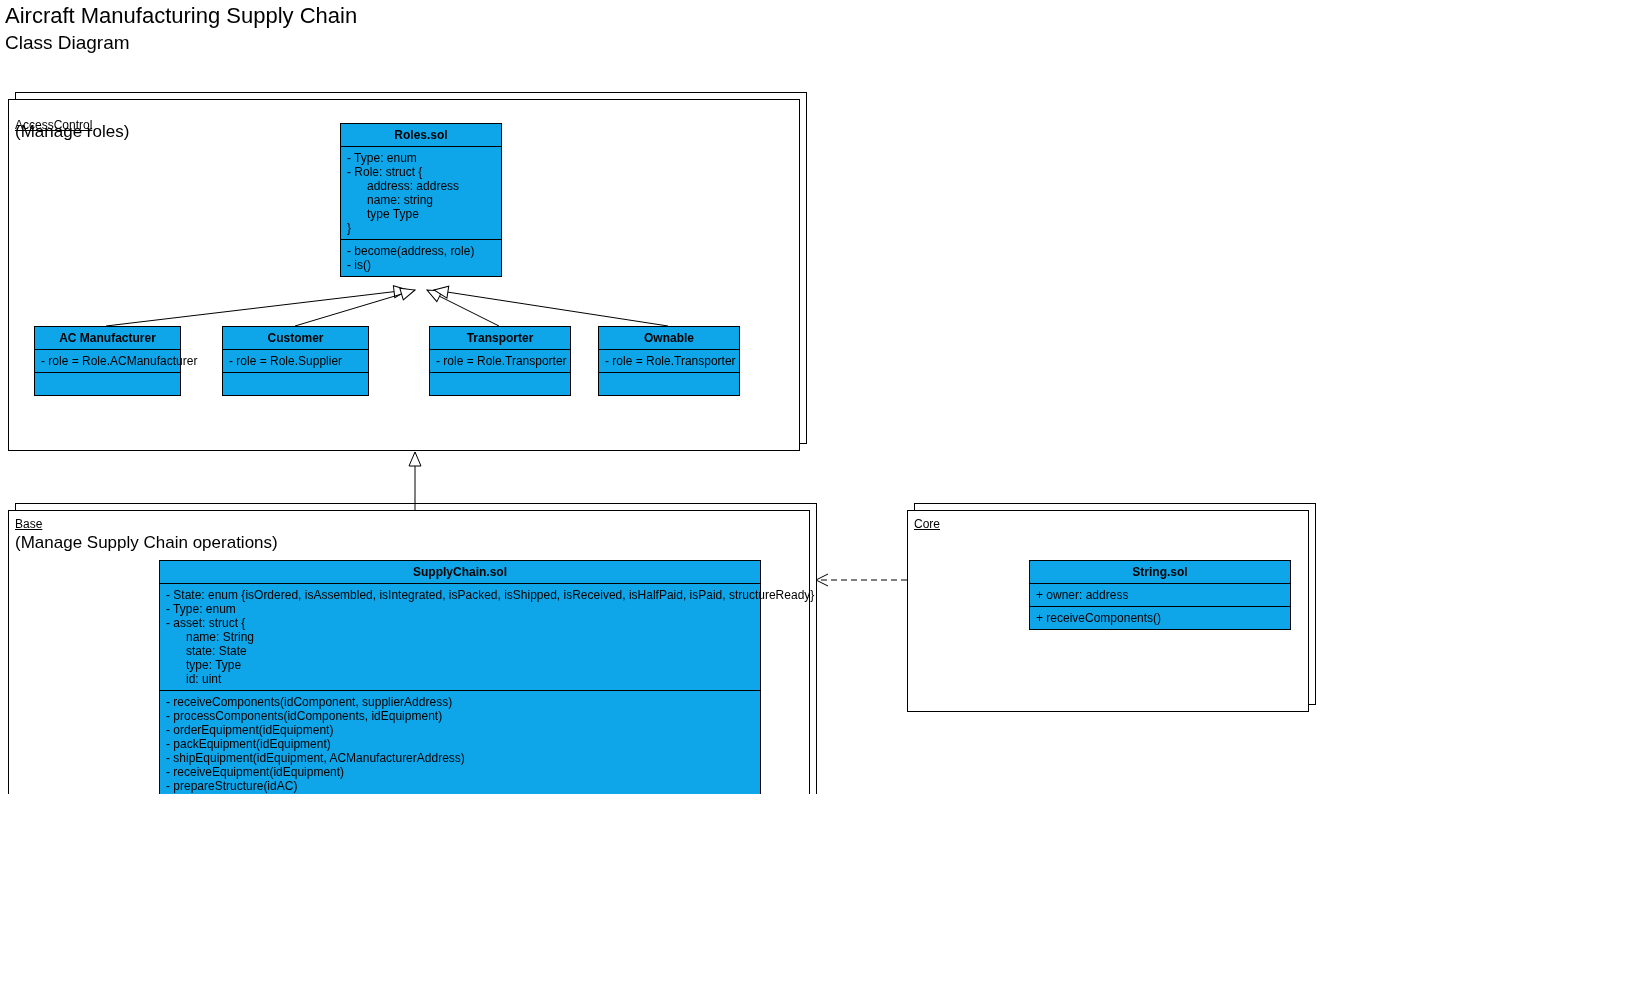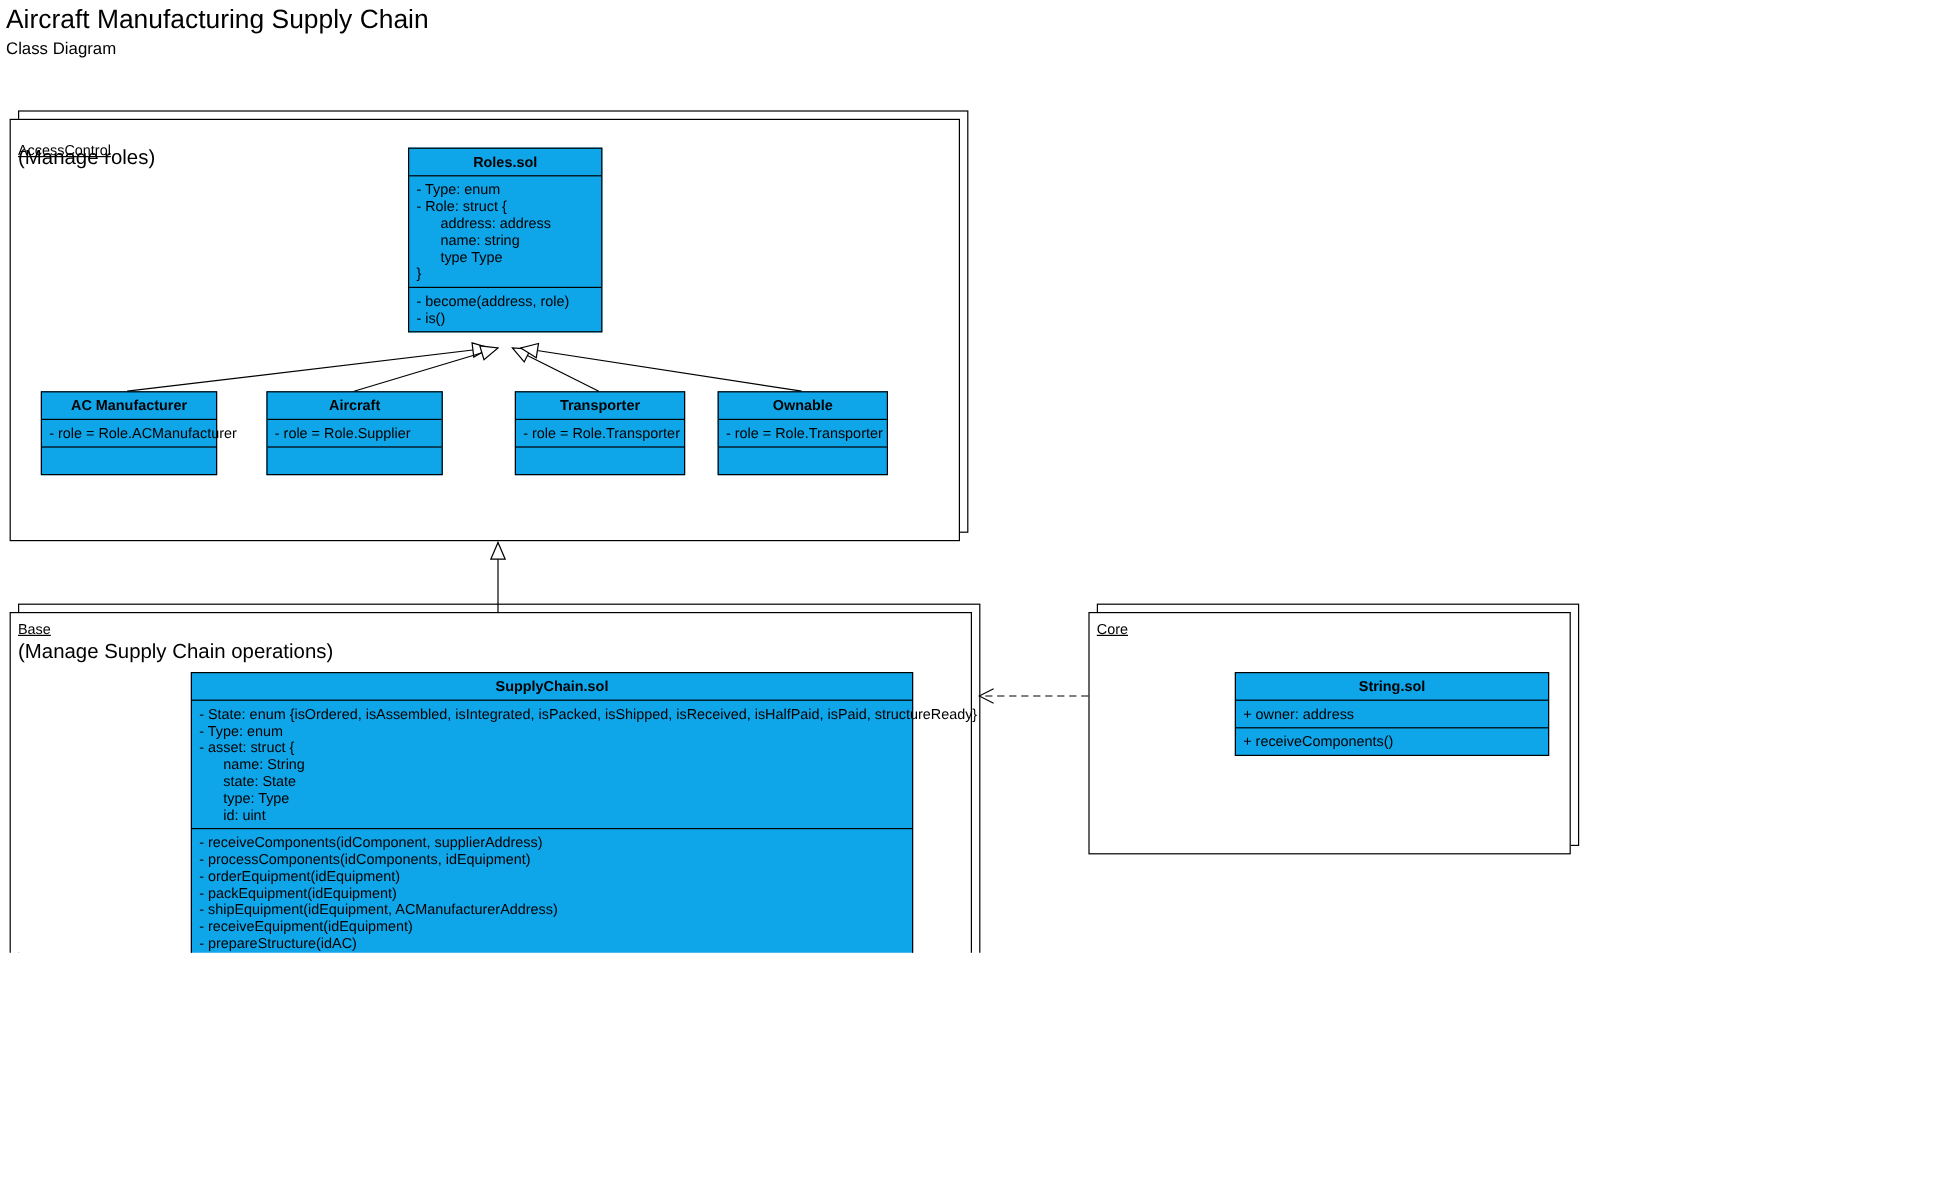--- a/index.html
+++ b/index.html
@@ -16,21 +16,21 @@
     height: 794px;
     text-decoration: underline;
   }
   .title {
     position: absolute;
     font-size: 22px;
     font-weight: normal;
   }
   .subtitle {
     position: absolute;
-    font-size: 14px;
+    font-size: 19px;
   }
   .package {
     position: absolute;
     background: #fff;
     border: 1px solid #000;
   }
   .package-shadow {
     position: absolute;
     background: #fff;
     border: 1px solid #000;
@@ -97,21 +97,21 @@
 - is()</div>
   </div>
 
   <div class="classbox" style="left:34px; top:326px; width:145px;">
     <div class="hdr">AC Manufacturer</div>
     <div class="section">- role = Role.ACManufacturer</div>
     <div class="section"> </div>
   </div>
 
   <div class="classbox" style="left:222px; top:326px; width:145px;">
-    <div class="hdr">Aircraft</div>
+    <div class="hdr">Customer</div>
     <div class="section">- role = Role.Supplier</div>
     <div class="section"> </div>
   </div>
 
   <div class="classbox" style="left:429px; top:326px; width:140px;">
     <div class="hdr">Transporter</div>
     <div class="section">- role = Role.Transporter</div>
     <div class="section"> </div>
   </div>
 

